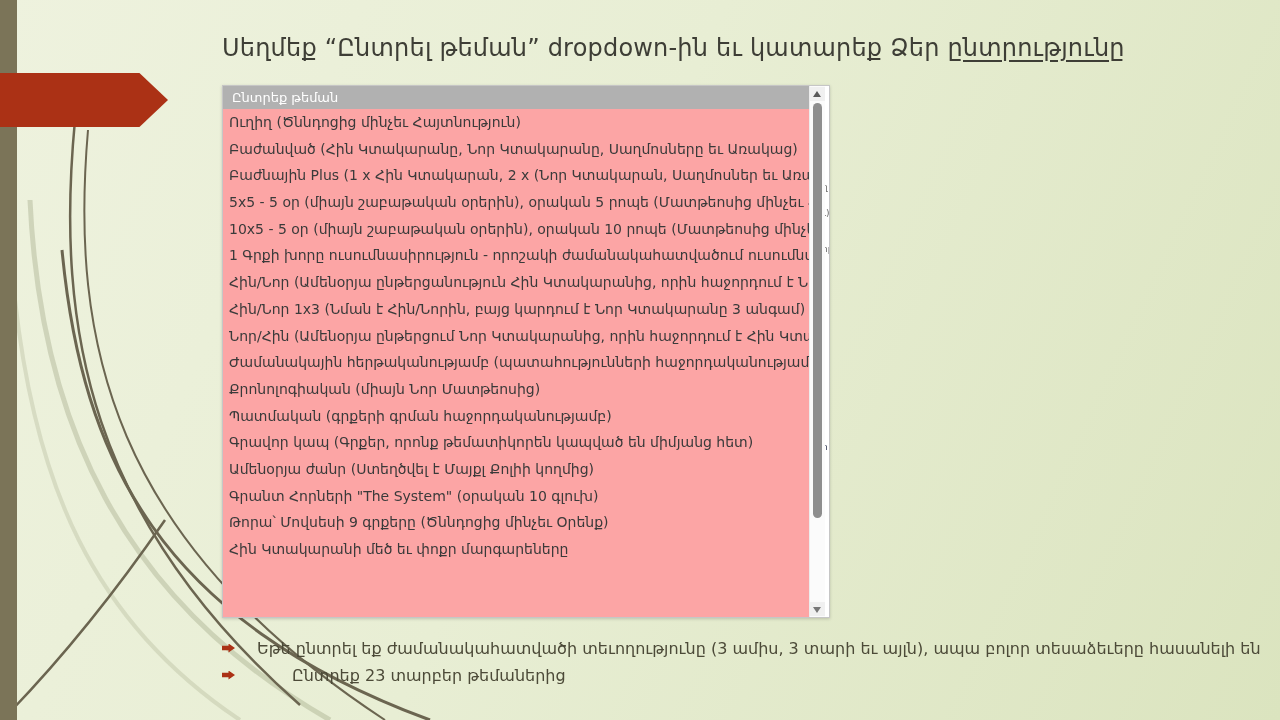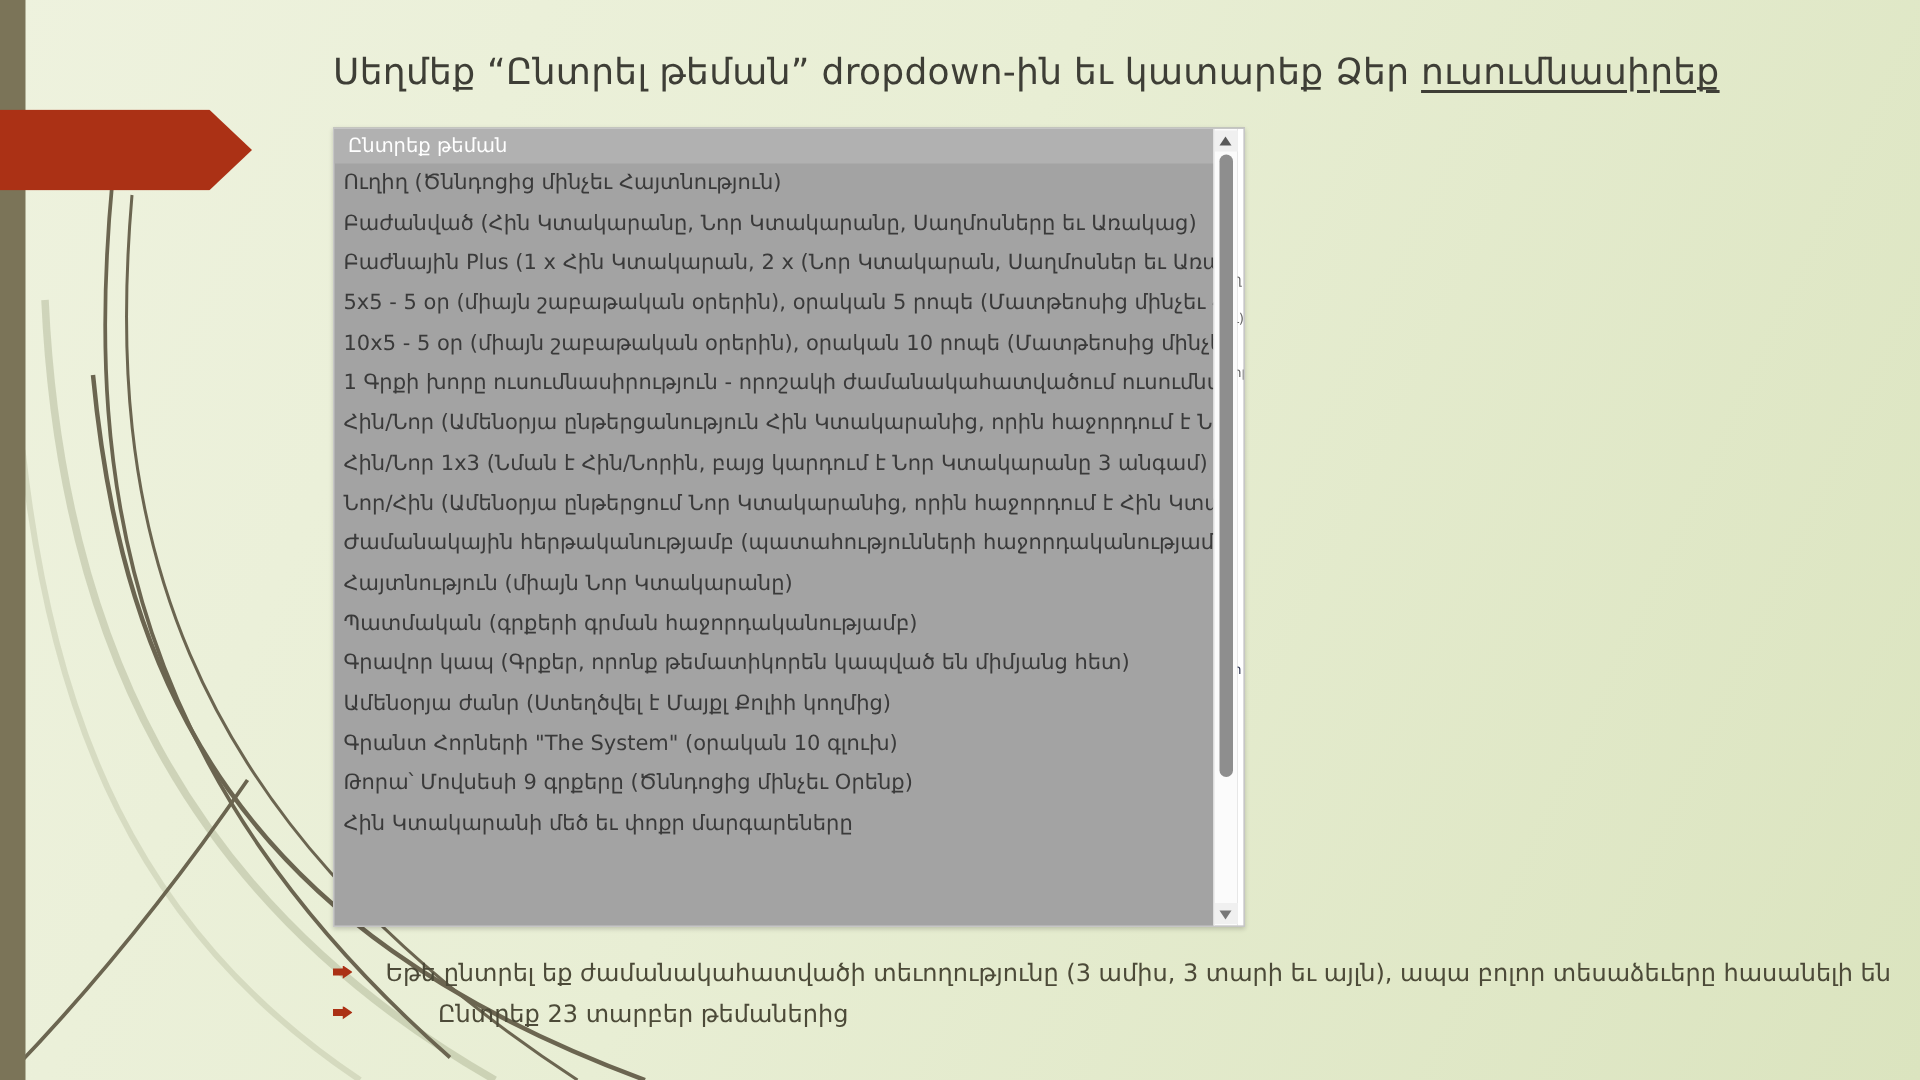--- a/index.html
+++ b/index.html
@@ -14,21 +14,21 @@
   .left-strip{left:0;top:0;width:17px;height:720px;background:#7b7458;}
   .decor-svg{left:0;top:0;width:1280px;height:720px;pointer-events:none;}
   .red-arrow{left:0;top:73px;width:168px;height:54px;background:#ab3115;
     clip-path:polygon(0 0,83% 0,100% 50%,83% 100%,0 100%);}
 
   .slide-title{left:222px;top:34px;width:1000px;font-size:24px;color:#3e3e36;
     letter-spacing:.2px;white-space:nowrap;}
   .slide-title .u{text-decoration:underline;text-underline-offset:4px;}
 
   
-  .dropdown{left:222px;top:85px;width:606px;height:531px;background:#a3a3a3;
+  .dropdown{left:222px;top:85px;width:606px;height:531px;background:#fca5a5;
     border:1px solid #c6c6c6;box-shadow:0 1px 3px rgba(0,0,0,.18);}
   .dd-header{height:23px;line-height:23px;width:calc(100% - 20px);
     background:#b1b1b1;color:#ffffff;font-size:13px;padding-left:9px;
     white-space:nowrap;overflow:hidden;}
   .dd-list{width:calc(100% - 20px);}
   .dd-item{height:26.7px;line-height:26.7px;font-size:14px;color:#3a3a3a;
     padding-left:6px;white-space:nowrap;overflow:hidden;}
 
   
   .dd-scrollbar{position:absolute;top:0;right:4px;width:15px;height:100%;
@@ -66,37 +66,37 @@
   <path d="M 75 120 C 55 330 90 520 300 705" stroke="#6b6550" stroke-width="2.5" fill="none"></path>
   <path d="M 88 130 C 70 340 110 540 385 720" stroke="#6b6550" stroke-width="2" fill="none"></path>
   <path d="M 62 250 C 82 460 160 620 430 720" stroke="#6b6550" stroke-width="3" fill="none"></path>
   <path d="M 165 520 C 110 600 60 660 10 712" stroke="#6b6550" stroke-width="2.5" fill="none"></path>
 </svg>
 
 <div class="abs left-strip"></div>
 <div class="abs red-arrow"></div>
 
 <div class="abs slide-title">
-  <span>Սեղմեք “Ընտրել թեման” dropdown-ին եւ կատարեք Ձեր </span><span class="u">ուսումնասիրեք</span>
+  <span>Սեղմեք “Ընտրել թեման” dropdown-ին եւ կատարեք Ձեր </span><span class="u">ընտրությունը</span>
 </div>
 
 <div class="abs dropdown">
   <div class="dd-header">Ընտրեք թեման</div>
   <div class="dd-list">
     <div class="dd-item">Ուղիղ (Ծննդոցից մինչեւ Հայտնություն)</div>
     <div class="dd-item">Բաժանված (Հին Կտակարանը, Նոր Կտակարանը, Սաղմոսները եւ Առակաց)</div>
     <div class="dd-item">Բաժնային Plus (1 x Հին Կտակարան, 2 x (Նոր Կտակարան, Սաղմոսներ եւ Առակաց)</div>
     <div class="dd-item">5x5 - 5 օր (միայն շաբաթական օրերին), օրական 5 րոպե (Մատթեոսից մինչեւ Հայտնություն)</div>
     <div class="dd-item">10x5 - 5 օր (միայն շաբաթական օրերին), օրական 10 րոպե (Մատթեոսից մինչեւ Հայտնություն)</div>
     <div class="dd-item">1 Գրքի խորը ուսումնասիրություն - որոշակի ժամանակահատվածում ուսումնասիրեք մեկ գիրք</div>
     <div class="dd-item">Հին/Նոր (Ամենօրյա ընթերցանություն Հին Կտակարանից, որին հաջորդում է Նոր Կտակարանը)</div>
     <div class="dd-item">Հին/Նոր 1x3 (Նման է Հին/Նորին, բայց կարդում է Նոր Կտակարանը 3 անգամ)</div>
     <div class="dd-item">Նոր/Հին (Ամենօրյա ընթերցում Նոր Կտակարանից, որին հաջորդում է Հին Կտակարանը)</div>
     <div class="dd-item">Ժամանակային հերթականությամբ (պատահությունների հաջորդականությամբ)</div>
-    <div class="dd-item">Հայտնություն (միայն Նոր Կտակարանը)</div>
+    <div class="dd-item">Քրոնոլոգիական (միայն Նոր Մատթեոսից)</div>
     <div class="dd-item">Պատմական (գրքերի գրման հաջորդականությամբ)</div>
     <div class="dd-item">Գրավոր կապ (Գրքեր, որոնք թեմատիկորեն կապված են միմյանց հետ)</div>
     <div class="dd-item">Ամենօրյա ժանր (Ստեղծվել է Մայքլ Քոլիի կողմից)</div>
     <div class="dd-item">Գրանտ Հորների "The System" (օրական 10 գլուխ)</div>
     <div class="dd-item">Թորա՝ Մովսեսի 9 գրքերը (Ծննդոցից մինչեւ Օրենք)</div>
     <div class="dd-item">Հին Կտակարանի մեծ եւ փոքր մարգարեները</div>
   </div>
 
   <div class="dd-scrollbar">
     <div class="sb-btn up">

